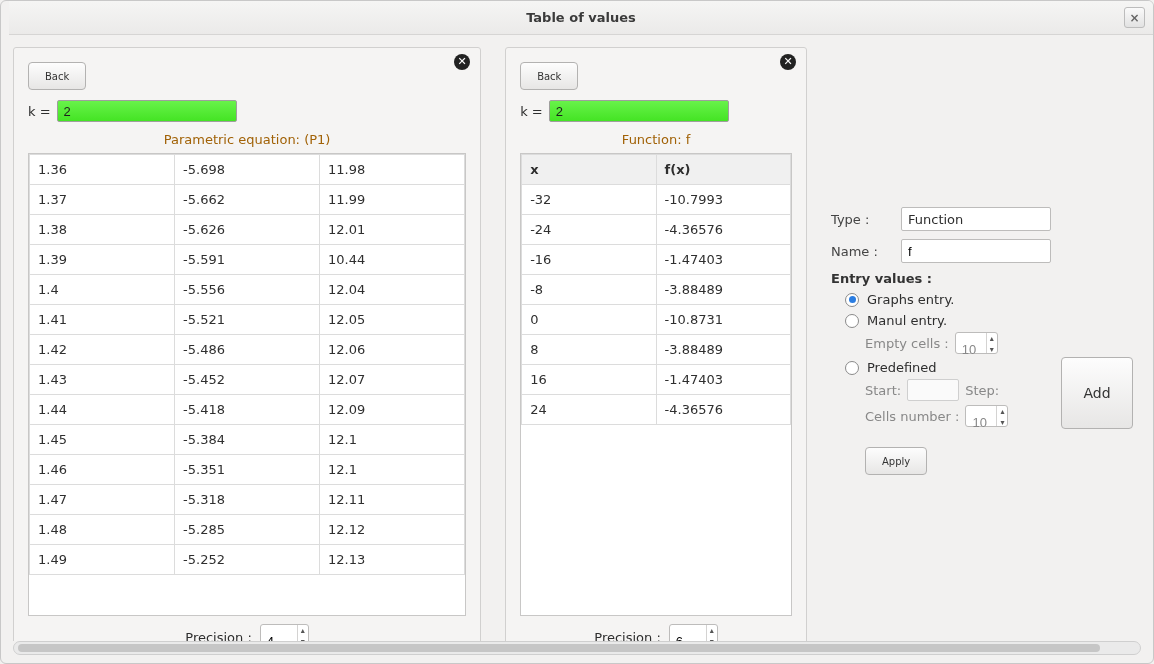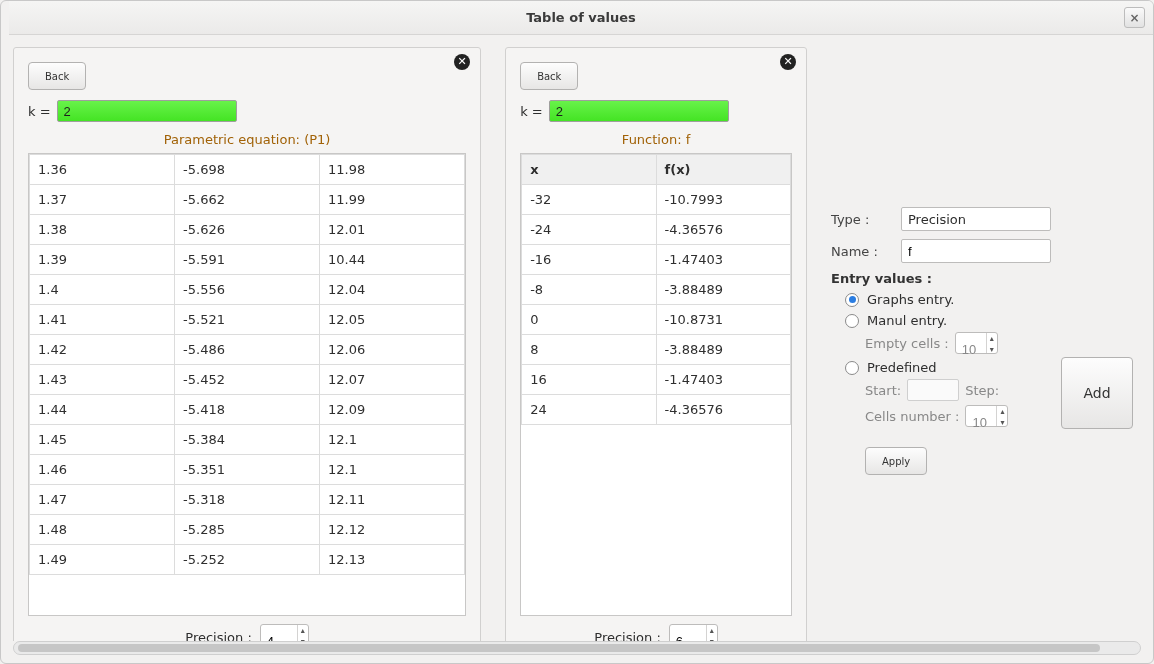--- a/index.html
+++ b/index.html
@@ -290,21 +290,21 @@
             </div>
         </div>
       </div>
     </div>
 
     <div class="sidebar">
       <div class="form">
         <div class="field">
           <label>Type :</label>
           <div class="select">
-            <span>Precision</span>
+            <span>Function</span>
           </div>
         </div>
         <div class="field">
           <label>Name :</label>
           <input class="txt" value="f" style="">
         </div>
 
         <div class="section-label">Entry values :</div>
 
         <div class="radio-row">

